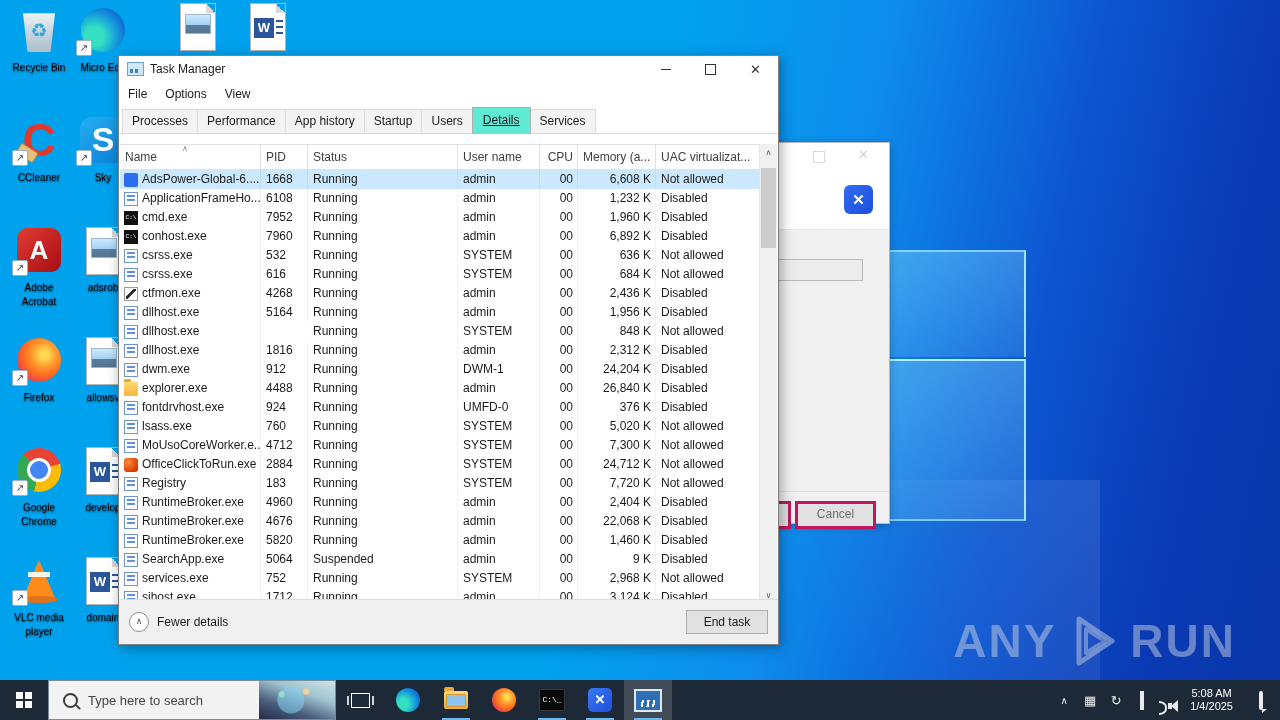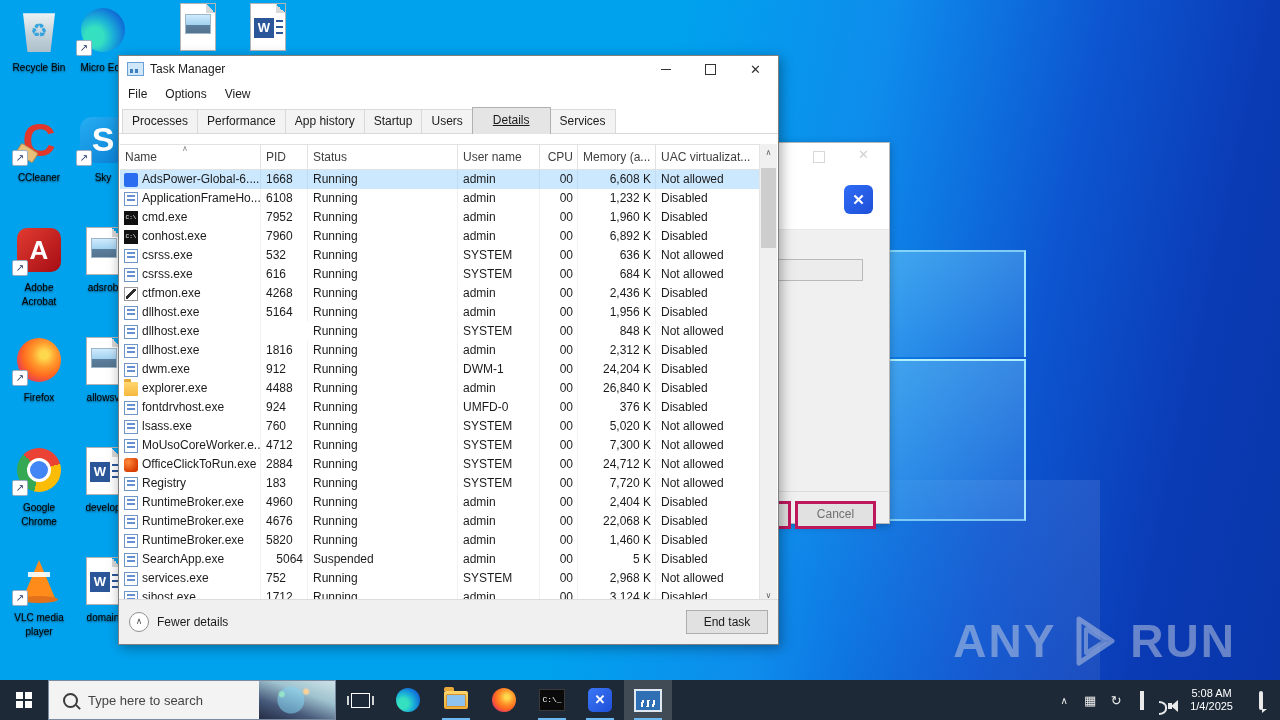--- a/index.html
+++ b/index.html
@@ -75,21 +75,21 @@
   .tm-appicon::after{content:"";position:absolute;left:2px;right:2px;bottom:2px;height:4px;background:linear-gradient(90deg,#3d7fc1 0 3px,transparent 3px 5px,#3d7fc1 5px 8px,transparent 8px);}
   .tm-title .ttl{margin-left:6px;}
   .tm-controls{margin-left:auto;display:flex;}
   .wc{width:45px;height:26px;display:flex;align-items:center;justify-content:center;color:#333;}
   .wc-min i{width:10px;height:1px;background:#333;display:block;}
   .wc-max i{width:9px;height:9px;border:1px solid #333;display:block;}
   .wc-close{font-size:13px;}
   .tm-menu{display:flex;gap:18px;padding:5px 0 6px 9px;}
   .tm-tabs{display:flex;align-items:flex-end;padding-left:3px;border-bottom:1px solid #d9d9d9;}
   .tab{padding:4px 9px 5px;border:1px solid #d9d9d9;border-bottom:none;background:#f3f3f3;margin-right:-1px;}
-  .tab.active{background:#e5e5e5;padding:5px 20px 7px;margin-bottom:-1px;border-color:#b0b0b0;position:relative;text-decoration:underline;}
+  .tab.active{background:#5eead4;padding:5px 10px 7px;margin-bottom:-1px;border-color:#b0b0b0;position:relative;text-decoration:underline;}
   .tm-gap{height:10px;}
   .tm-table{position:relative;margin:0 1px;}
   .thead{display:flex;height:24px;border-top:1px solid #e2e2e2;border-bottom:1px solid #e2e2e2;color:#3f3f3f;position:relative;}
   .th{padding:5px 4px 0 5px;border-right:1px solid #e2e2e2;box-sizing:border-box;white-space:nowrap;overflow:hidden;}
   .th.r{text-align:right;}
   .sort{position:absolute;left:62px;top:-1px;font-size:8px;color:#8a8a8a;}
   .tbody{height:434px;overflow:hidden;position:relative;}
   .trow{display:flex;height:19px;line-height:19px;white-space:nowrap;}
   .trow.sel{background:#cce8ff;}
   .td{padding:0 4px 0 5px;border-right:1px solid rgba(0,0,0,.05);box-sizing:border-box;overflow:hidden;}
@@ -593,25 +593,25 @@
             <div class="td" style="width: 82px;">admin</div>
             <div class="td r" style="width: 38px;">00</div>
             <div class="td r" style="width: 78px;">1,460 K</div>
             <div class="td" style="width: 104px;">Disabled</div>
           </div>
           <div class="trow">
             <div class="td name" style="width: 141px;">
               <span class="pic pic-window"></span>
               <span>SearchApp.exe</span>
             </div>
-            <div class="td" style="width: 47px; text-align: right;">5064</div>
+            <div class="td" style="width: 47px;">5064</div>
             <div class="td" style="width: 150px;">Suspended</div>
             <div class="td" style="width: 82px;">admin</div>
             <div class="td r" style="width: 38px;">00</div>
-            <div class="td r" style="width: 78px;">5 K</div>
+            <div class="td r" style="width: 78px;">9 K</div>
             <div class="td" style="width: 104px;">Disabled</div>
           </div>
           <div class="trow">
             <div class="td name" style="width: 141px;">
               <span class="pic pic-window"></span>
               <span>services.exe</span>
             </div>
             <div class="td" style="width: 47px;">752</div>
             <div class="td" style="width: 150px;">Running</div>
             <div class="td" style="width: 82px;">SYSTEM</div>

